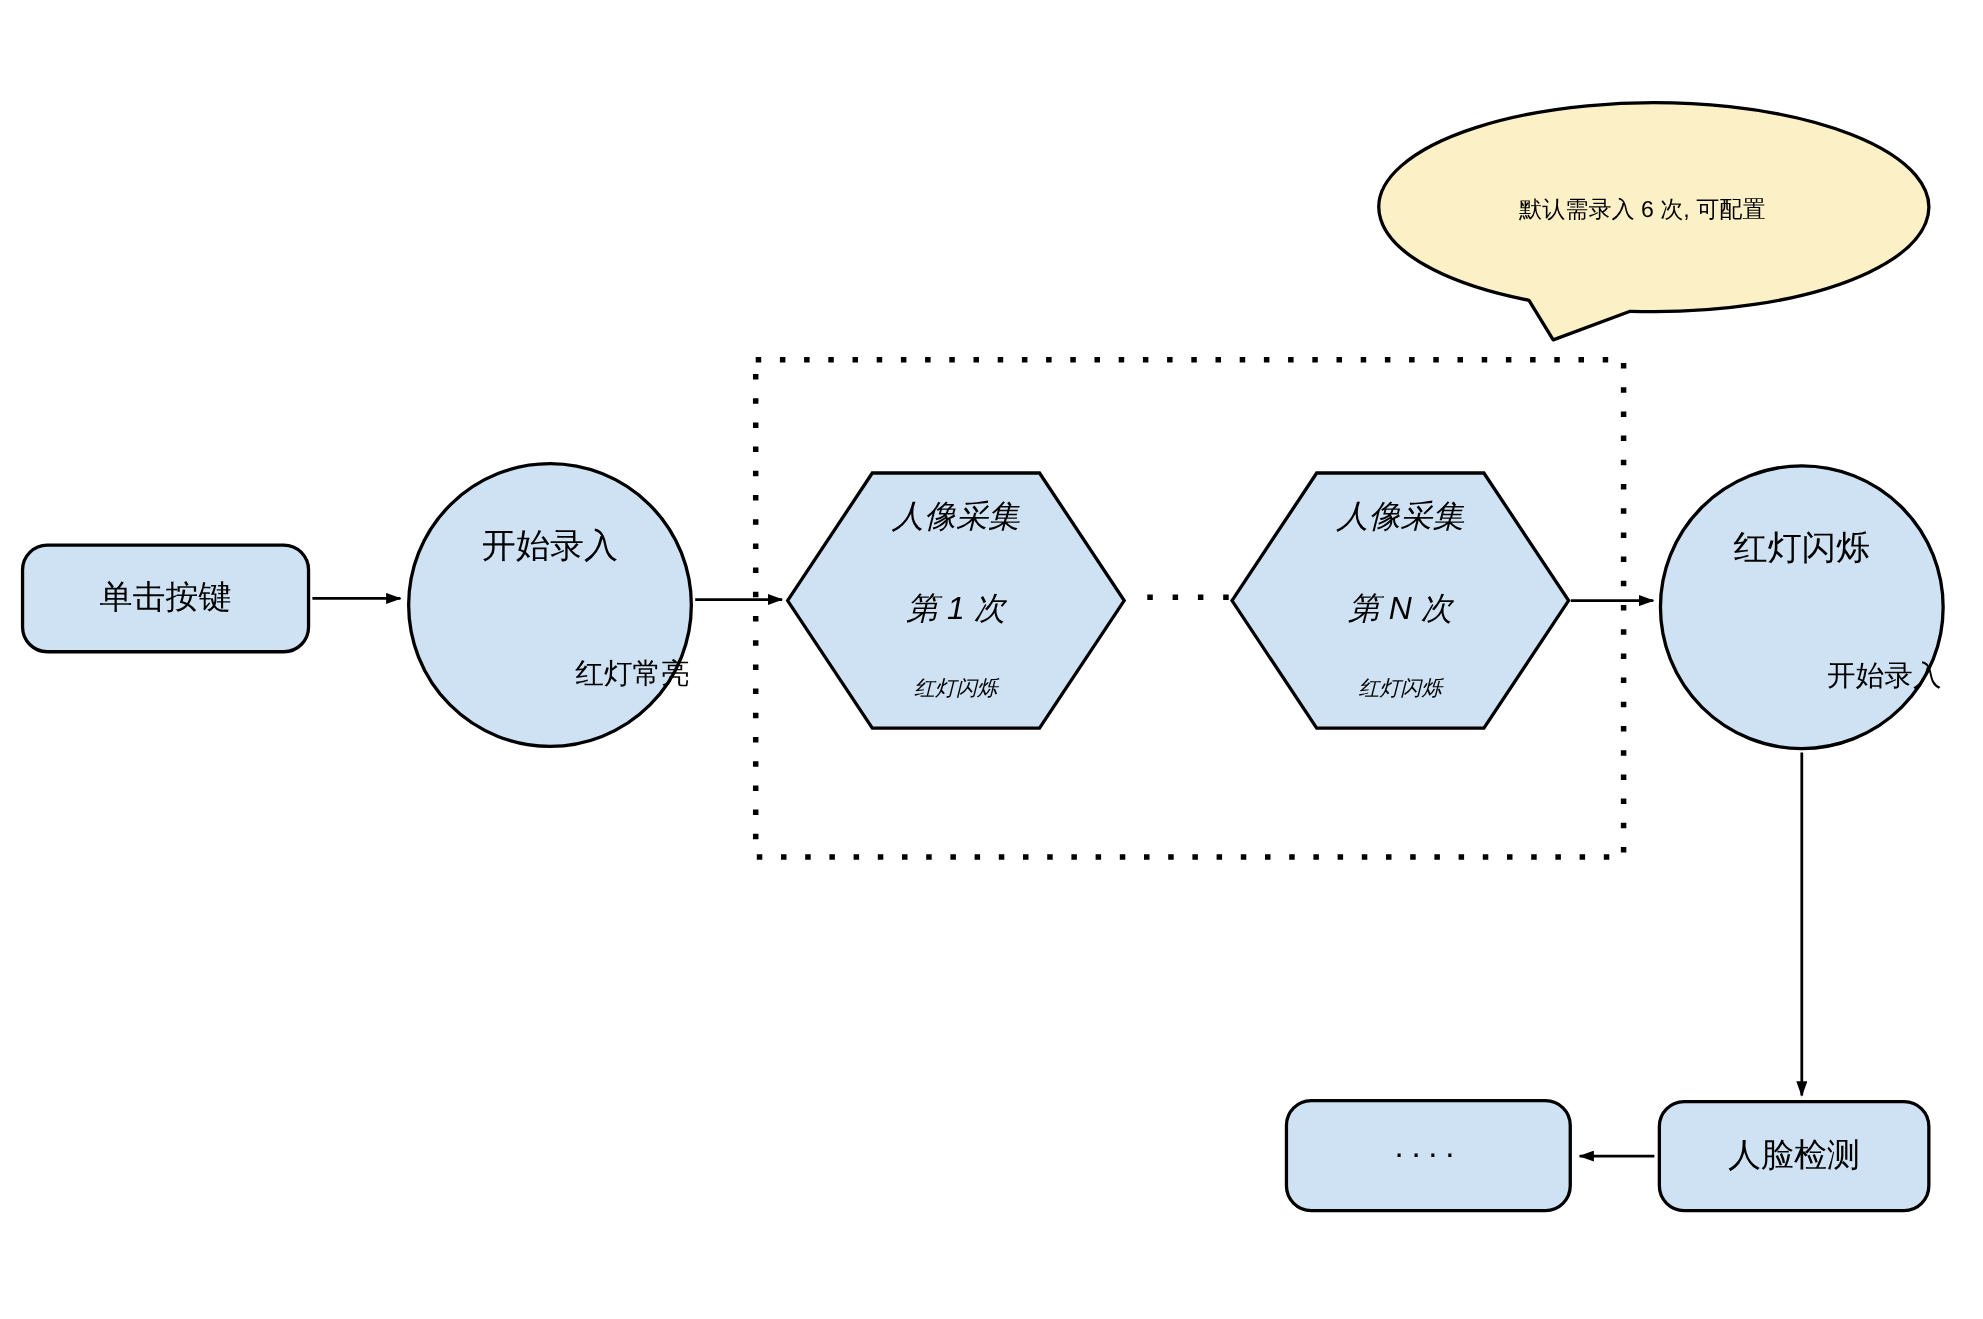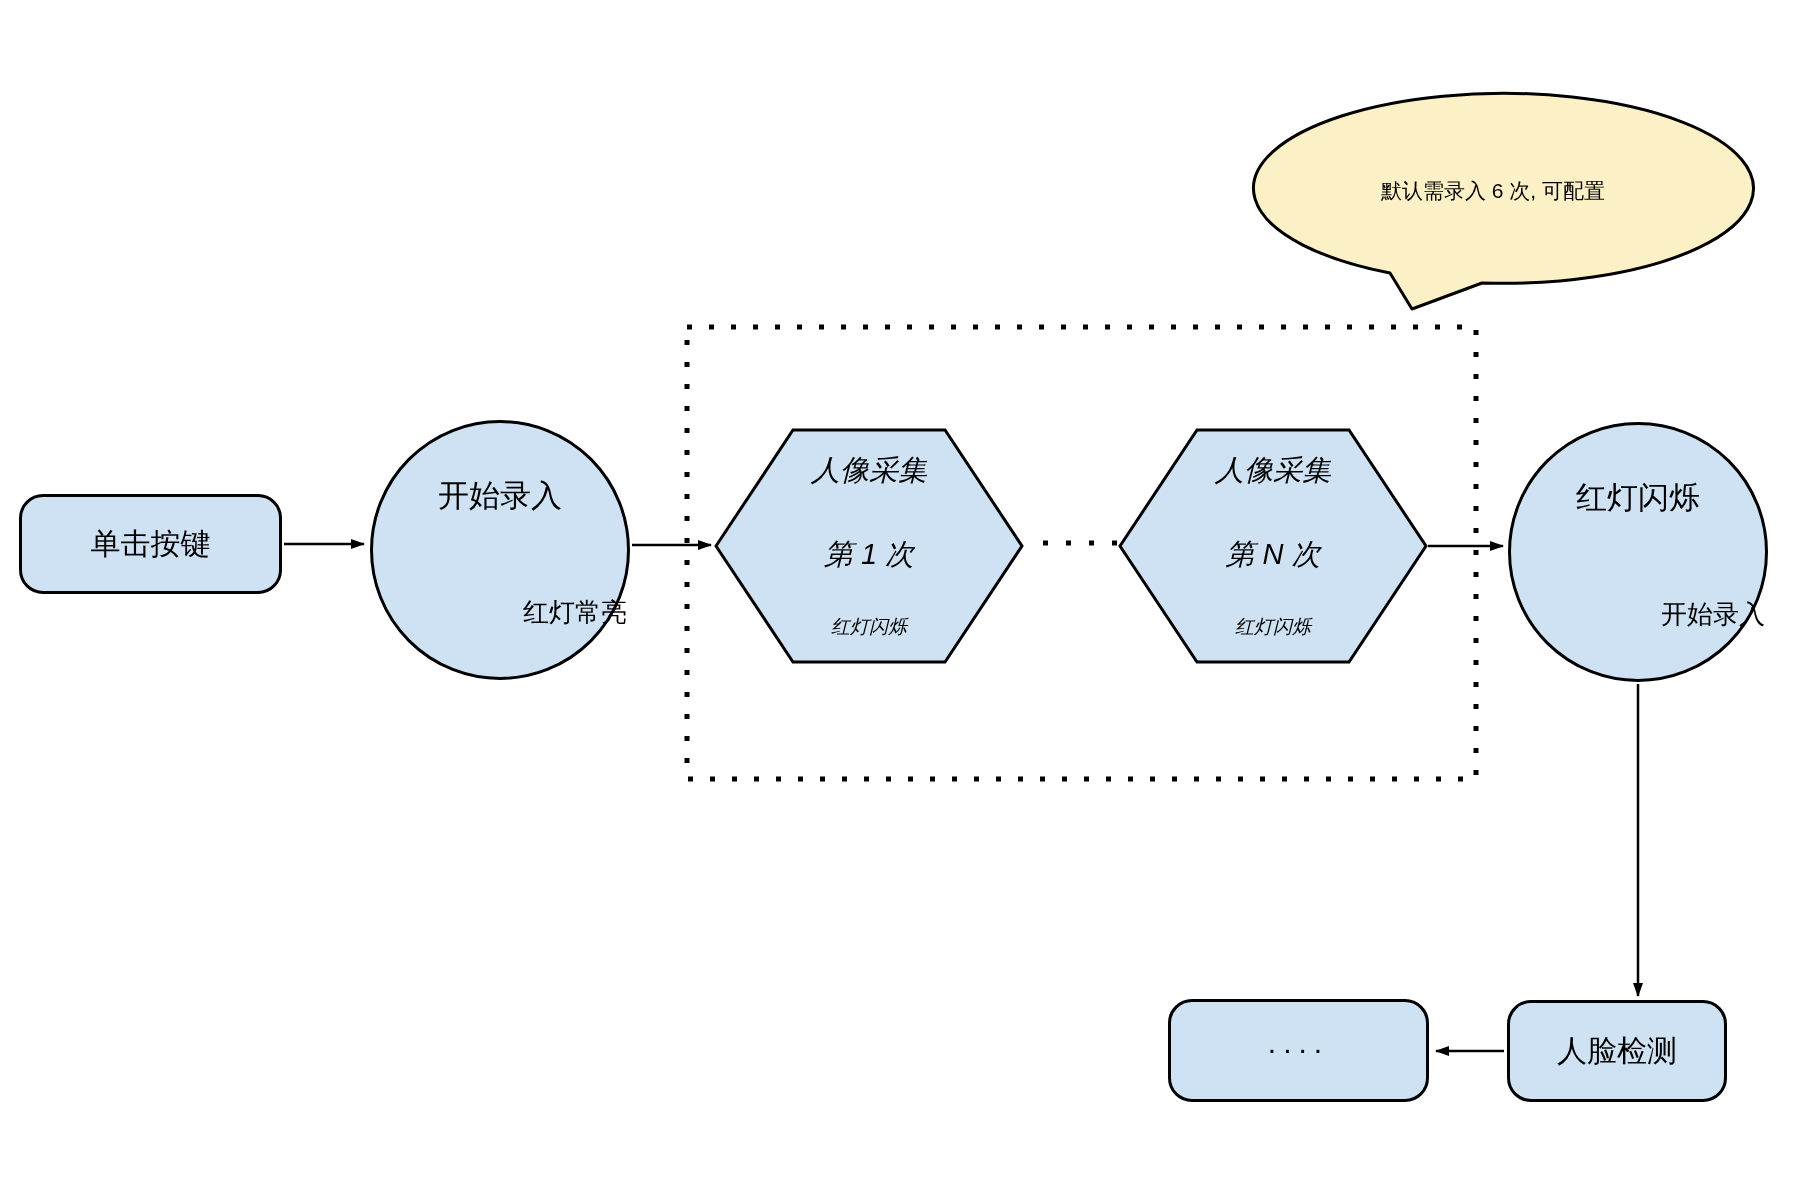--- a/index.html
+++ b/index.html
@@ -95,21 +95,21 @@
     <span class="hex-line1">人像采集</span>
     <span class="hex-line2">第 N 次</span>
     <span class="hex-sub">红灯闪烁</span>
   </div>
 
   <div class="node circle-node" style="left:1508px;top:422px;width:260px;height:260px;">
     <span class="circle-label">红灯闪烁</span>
     <span class="circle-sub">开始录入</span>
   </div>
 
-  <div class="node rect-node" style="left:1507px;top:1000px;width:220px;height:102px;">
+  <div class="node rect-node" style="left:1507px;top:1000px;width:248px;height:102px;">
     <span class="node-label">人脸检测</span>
   </div>
 
   <div class="node rect-node" style="left:1168px;top:999px;width:261px;height:103px;">
     <span class="node-label ellipsis-label">....</span>
   </div>
 
   <div class="callout">
     <svg width="520" height="235" viewBox="0 0 520 235" xmlns="http://www.w3.org/2000/svg">
       <path d="M 137 188 A 250 95 0 1 1 229 198 L 159 224 Z" style="fill:var(--callout-fill,#fcf0c6);stroke:var(--node-stroke,#000)" stroke-width="3" stroke-linejoin="round"></path>

